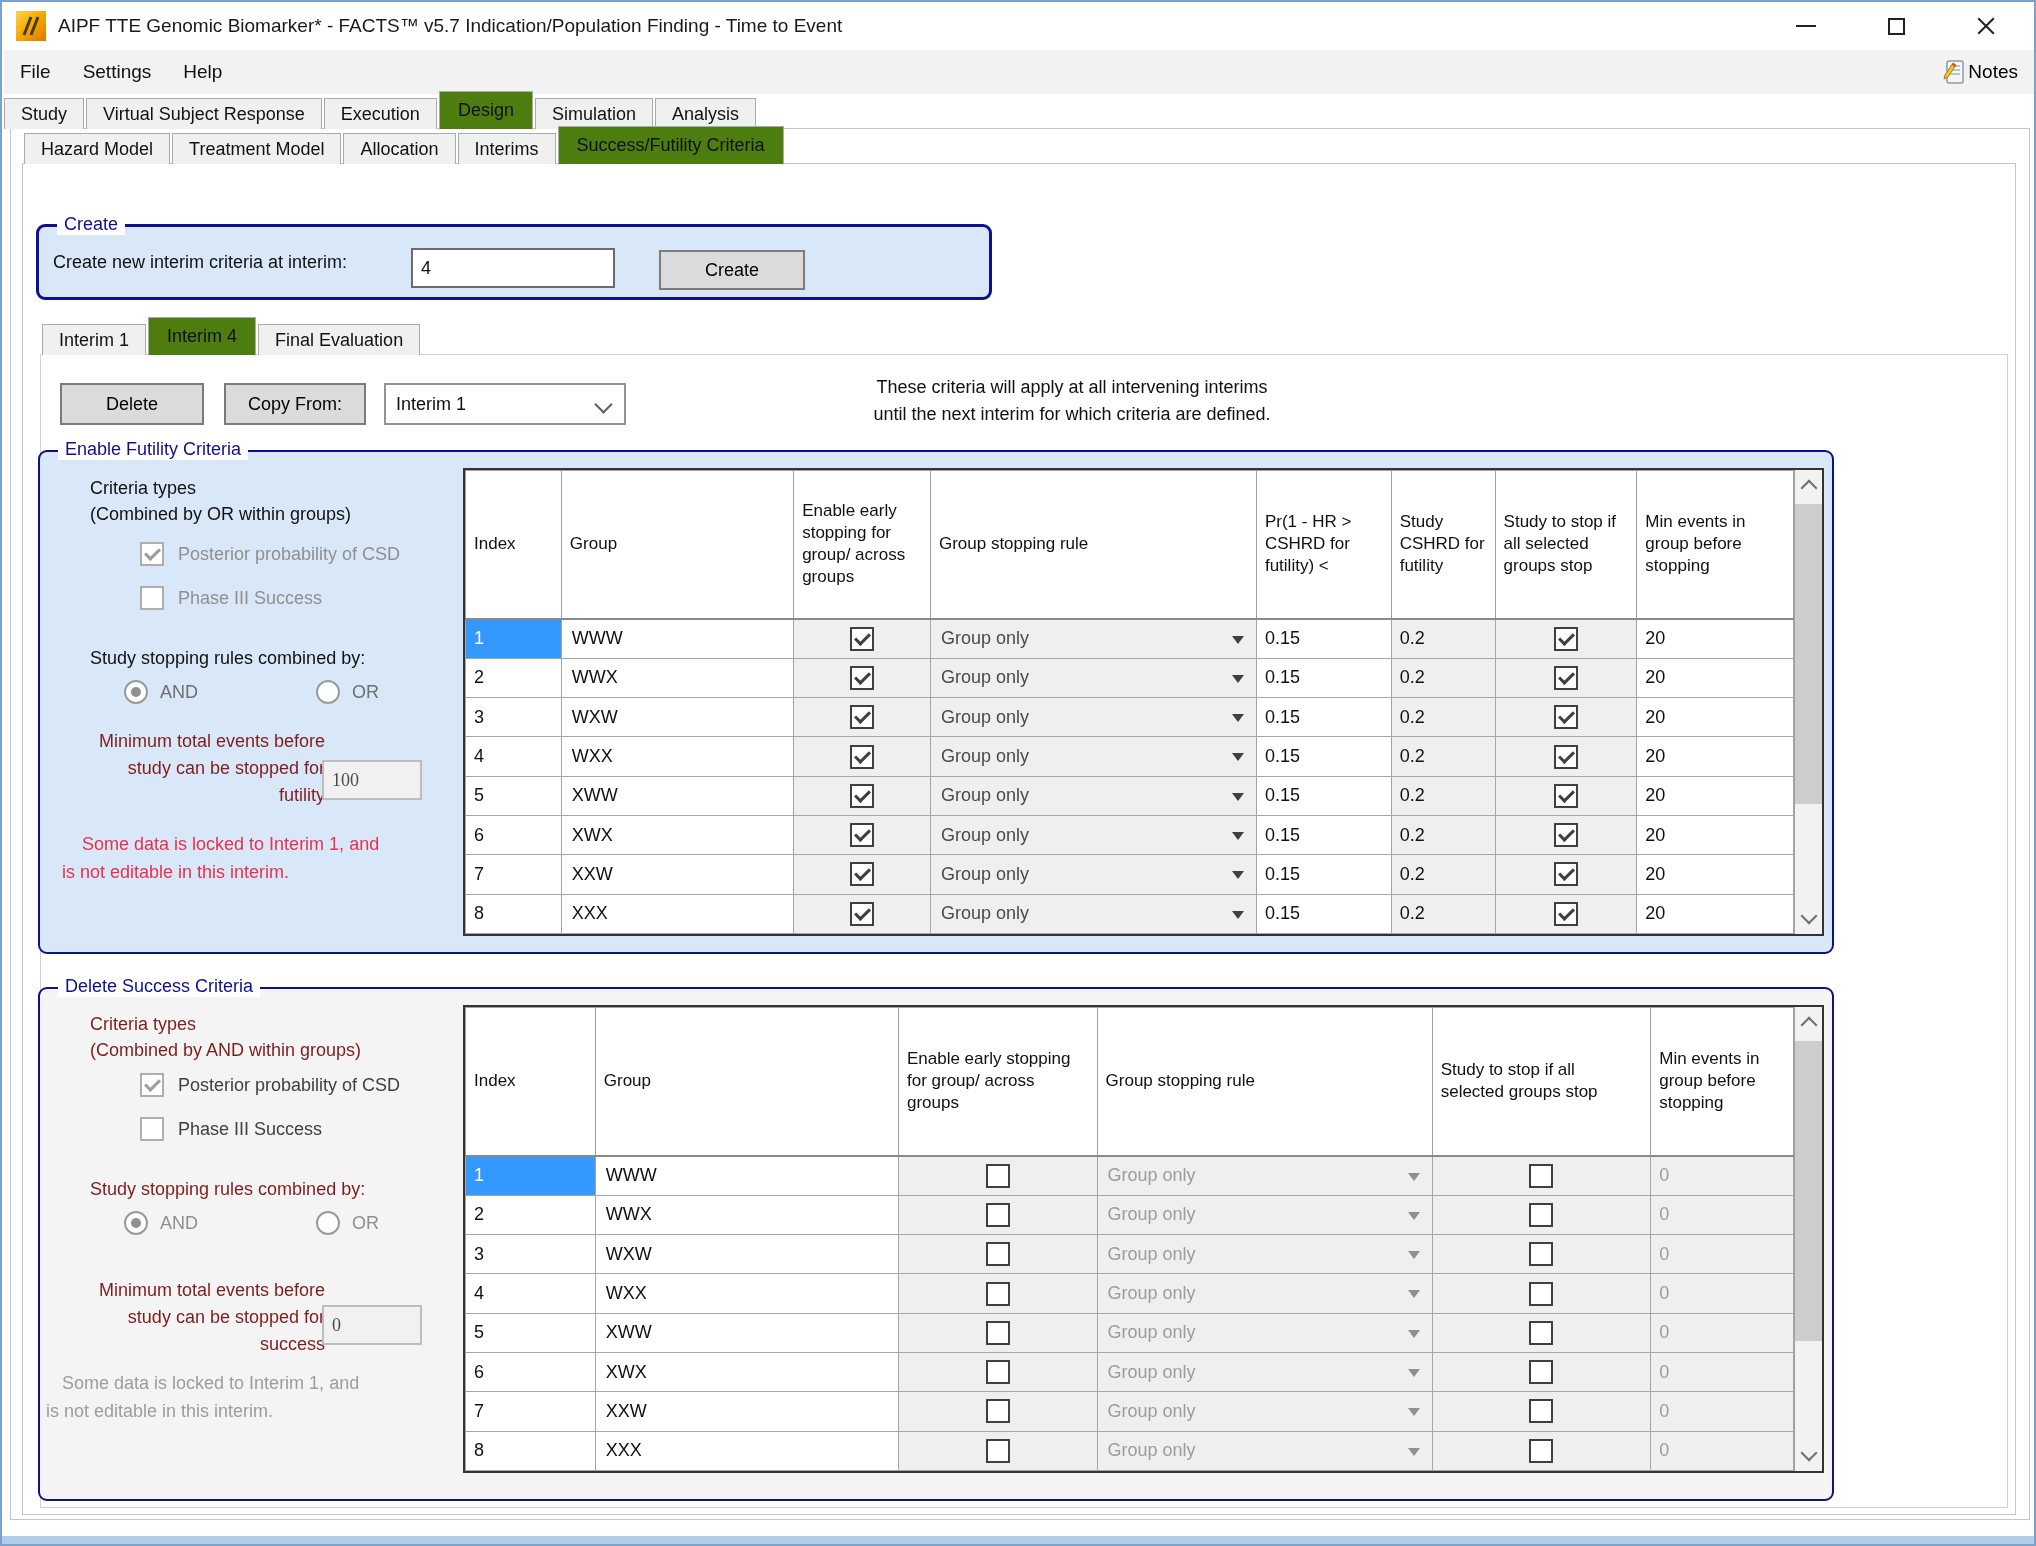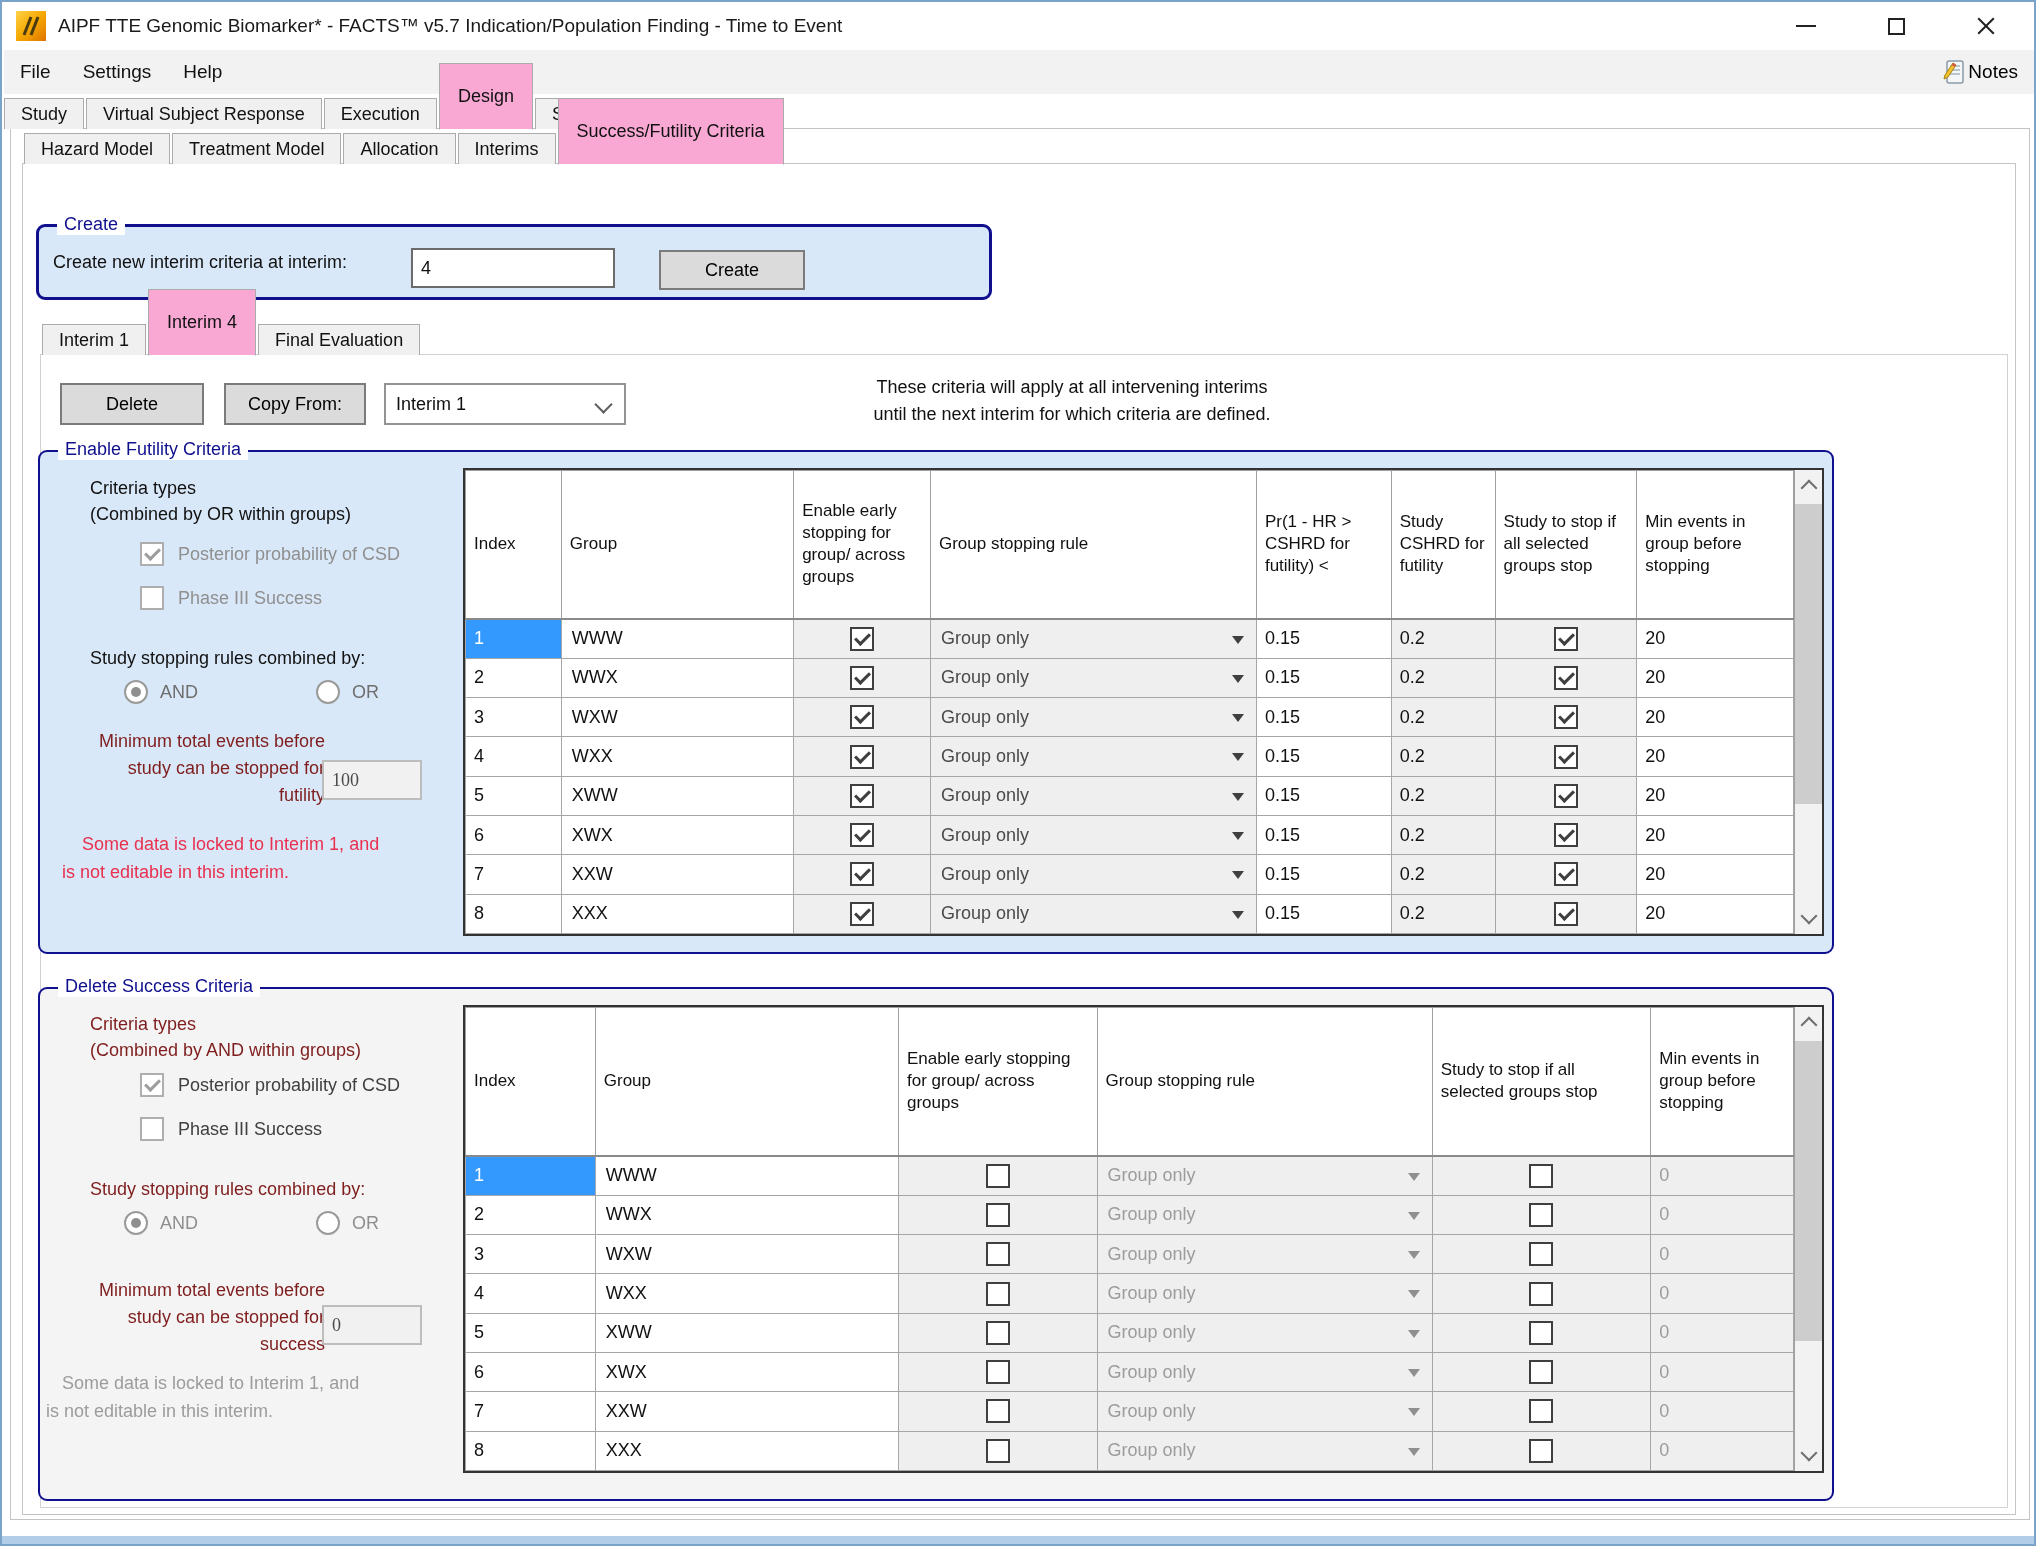--- a/index.html
+++ b/index.html
@@ -17,22 +17,22 @@
   .ic-close i{position:absolute;left:-1px;top:9px;width:22px;height:2px;background:#222;}
   .ic-close i.a{transform:rotate(45deg);} .ic-close i.b{transform:rotate(-45deg);}
   
   .menubar{position:absolute;left:2px;top:48px;width:2032px;height:44px;background:#f2f2f2;display:flex;align-items:center;}
   .mitem{font-size:19px;padding:0 16px;height:44px;line-height:44px;color:#111;}
   .notes{margin-left:auto;display:flex;align-items:center;padding-right:18px;font-size:19px;color:#000;}
   
   .tstrip{position:absolute;display:flex;align-items:flex-end;z-index:6;}
   .t{background:#f0f0f0;border:1px solid #ababab;border-bottom:none;padding:0 16px;height:30px;
      line-height:30px;font-size:18px;margin-right:2px;white-space:nowrap;color:#111;}
-  .t.active{background:#f9a8d4;height:37px;line-height:37px;margin-bottom:-1px;border-bottom:1px solid #fff;
-     padding:14px 18px;position:relative;z-index:7;}
+  .t.active{background:#4d7c0f;height:37px;line-height:37px;margin-bottom:-1px;border-bottom:1px solid #fff;
+     padding:0 18px;position:relative;z-index:7;}
   .pageborder{position:absolute;background:#fff;border:1px solid #c4c4c4;box-sizing:border-box;}
   
   .gbox{position:absolute;border:2px solid #10108e;border-radius:9px;box-sizing:border-box;}
   .gbox.blue{background:#d9e8f8;}
   .gbox.graybg{background:#f4f4f4;}
   .legend{position:absolute;top:-13px;left:18px;background:#fff;padding:0 7px;font-size:18px;color:#10108e;white-space:nowrap;}
   
   .btn{position:absolute;background:#dbdbdb;border:2px solid #7b7b7b;box-sizing:border-box;
        font-size:18px;color:#000;display:flex;align-items:center;justify-content:center;font-family:inherit;}
   .tbox{position:absolute;background:#fff;border:2px solid #6b6b6b;box-sizing:border-box;font-size:18px;

